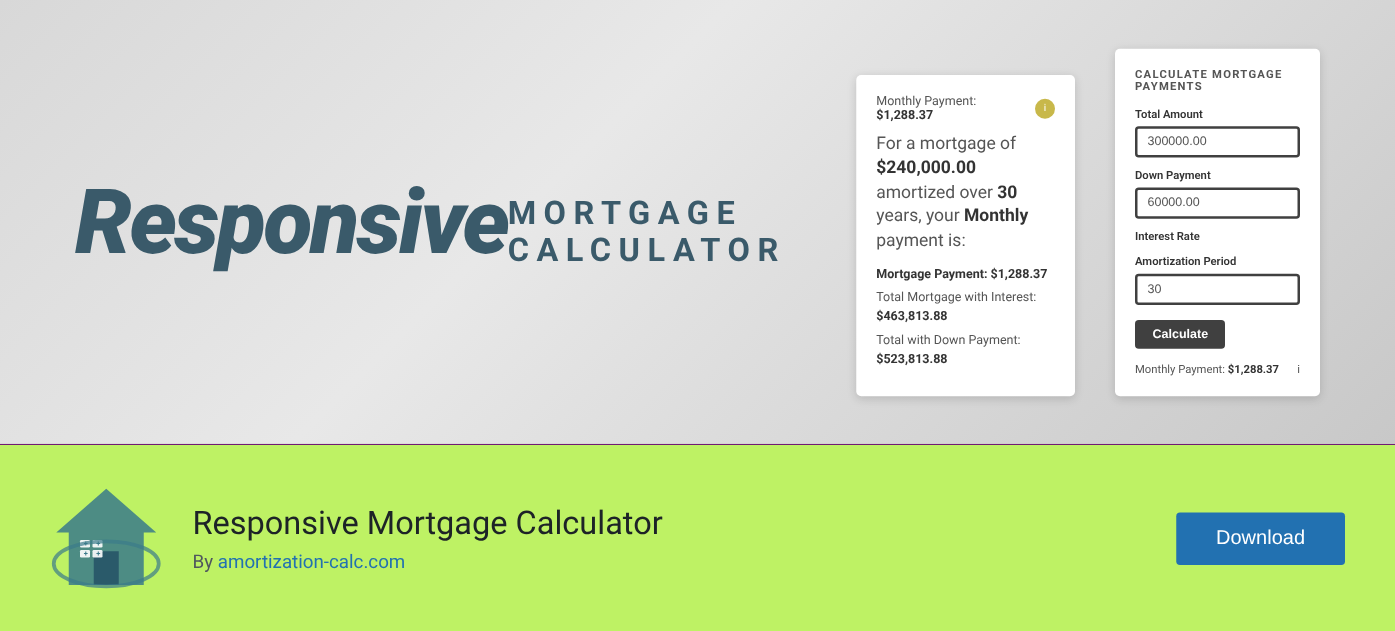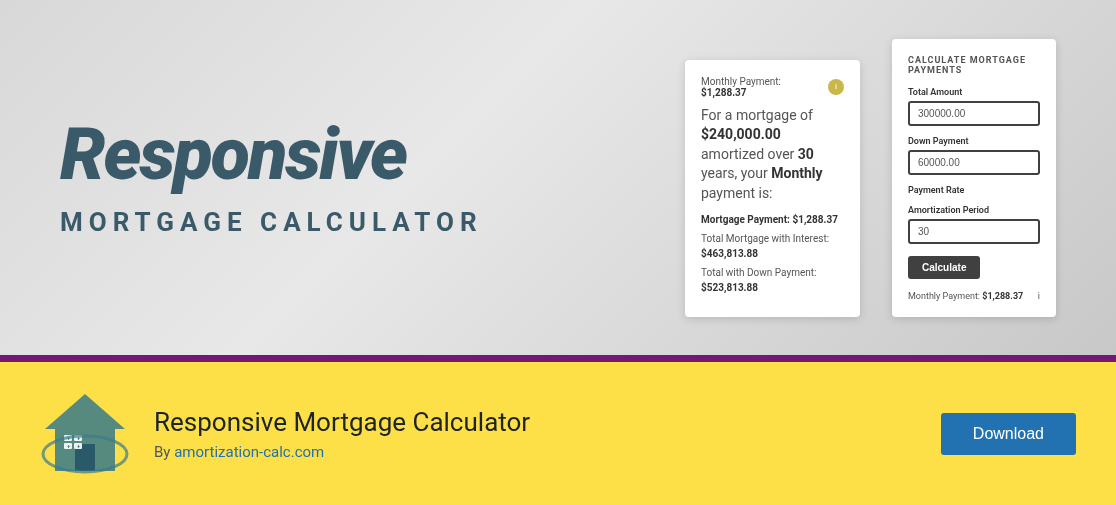--- a/index.html
+++ b/index.html
@@ -17,22 +17,23 @@
       position: relative;
       display: flex;
       align-items: center;
       justify-content: space-between;
       padding: 30px 60px;
       overflow: hidden;
     }
 
     .banner-logo-area {
       display: flex;
-      flex-direction: column;
+      flex-direction: row;
       justify-content: center;
+      align-items: center;
     }
 
     .logo-text-responsive {
       font-size: 72px;
       font-weight: 900;
       color: #3a5a6a;
       letter-spacing: -2px;
       line-height: 1;
       font-style: italic;
     }
@@ -170,26 +171,26 @@
       align-items: center;
       justify-content: space-between;
     }
 
     .preview-card-right .monthly-result strong {
       color: #333;
     }
 
     
     .info-bar {
-      background: #fde047;
+      background: #bef264;
       height: 150px;
       display: flex;
       align-items: center;
       padding: 0 40px;
-      border-top: 7px solid #701a75;
+      border-top: 1px solid #701a75;
     }
 
     .plugin-icon {
       width: 90px;
       height: 90px;
       margin-right: 24px;
       flex-shrink: 0;
     }
 
     .plugin-info {
@@ -267,21 +268,21 @@
         <div class="field-label">Total Amount</div>
         <input class="field-input" type="text" value="300000.00" readonly="" style="">
       </div>
 
       <div class="field-group">
         <div class="field-label">Down Payment</div>
         <input class="field-input" type="text" value="60000.00" readonly="" style="">
       </div>
 
       <div class="field-group">
-        <div class="field-label">Payment Rate</div>
+        <div class="field-label">Interest Rate</div>
       </div>
 
       <div class="field-group">
         <div class="field-label">Amortization Period</div>
         <input class="field-input" type="text" value="30" readonly="" style="">
       </div>
 
       <button class="calc-btn">Calculate</button>
 
       <div class="monthly-result">

